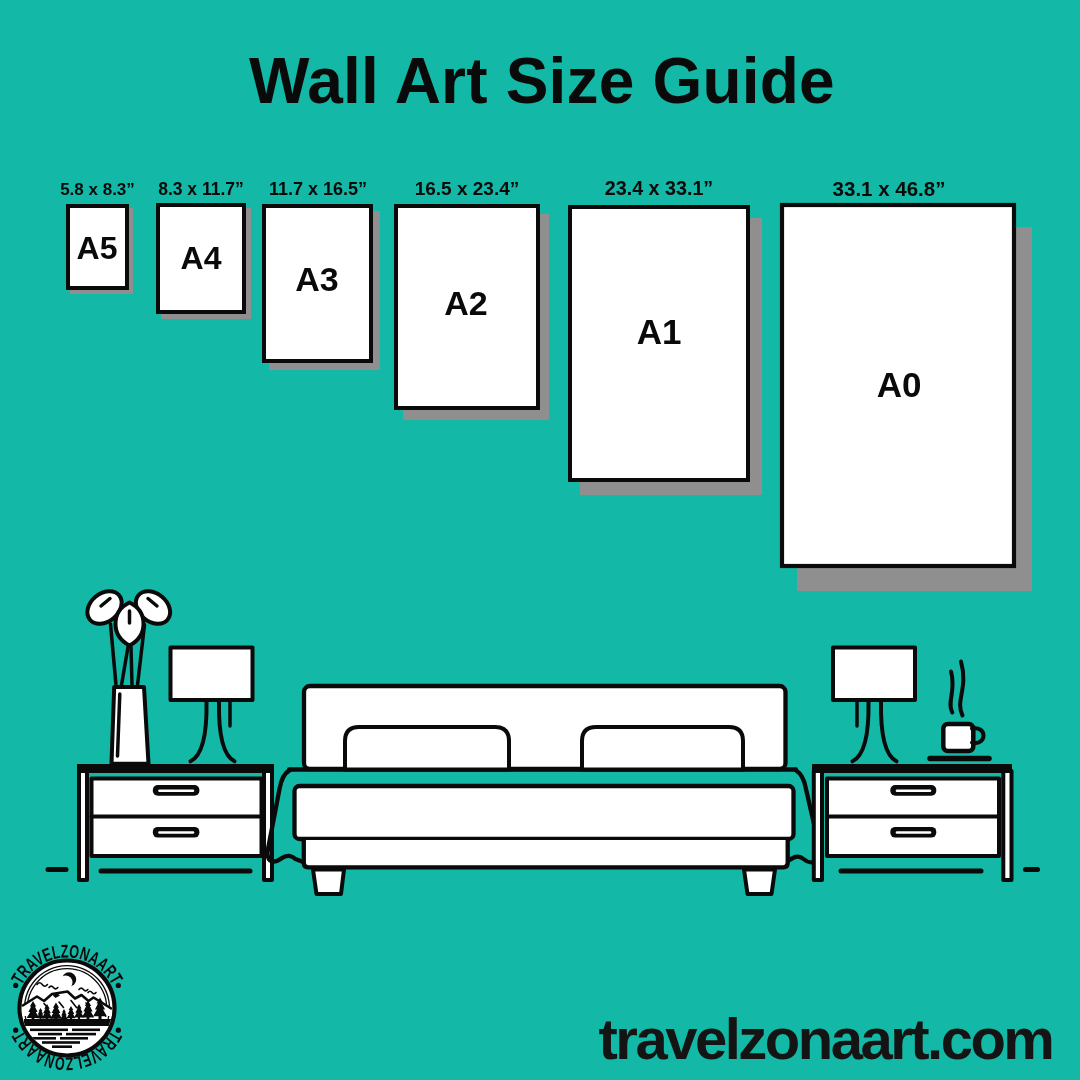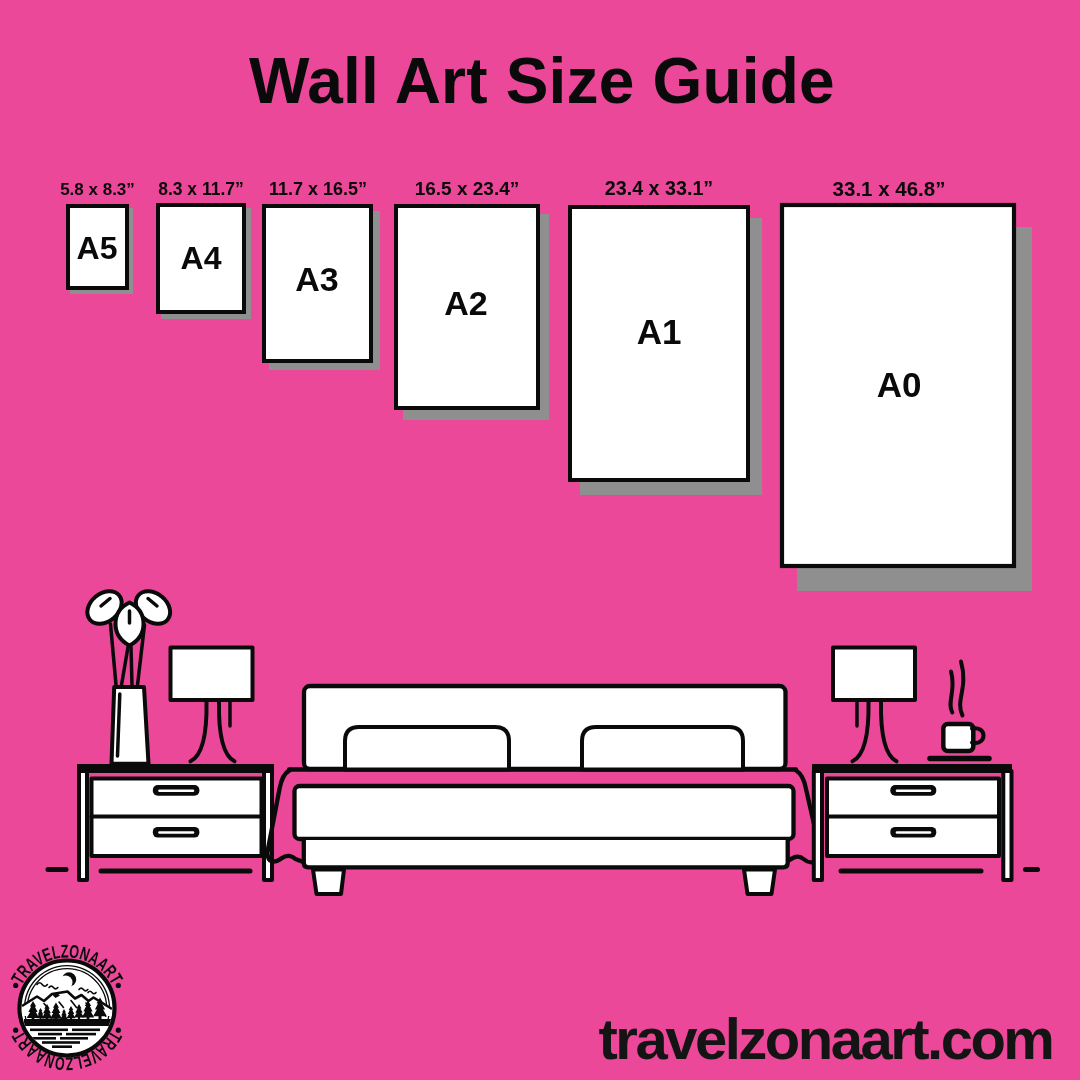--- a/index.html
+++ b/index.html
@@ -1,16 +1,16 @@
 <!DOCTYPE html>
 <html><head>
 <meta charset="utf-8">
 <style>
   html,body{margin:0;padding:0;background:#fff;}
-  #page{width:1080px;height:1080px;position:relative;overflow:hidden;background:#ec4899;}
+  #page{width:1080px;height:1080px;position:relative;overflow:hidden;background:#14b8a6;}
   svg{display:block;}
   text{font-family:"Liberation Sans",sans-serif;}
 </style>
 </head>
 <body>
 <div id="page">
 <svg width="1080" height="1080" viewBox="0 0 1080 1080">
 
 <text x="542" y="103" font-size="64" font-weight="bold" text-anchor="middle" letter-spacing="0.2" fill="#0a0a0a">Wall Art Size Guide</text>
 

